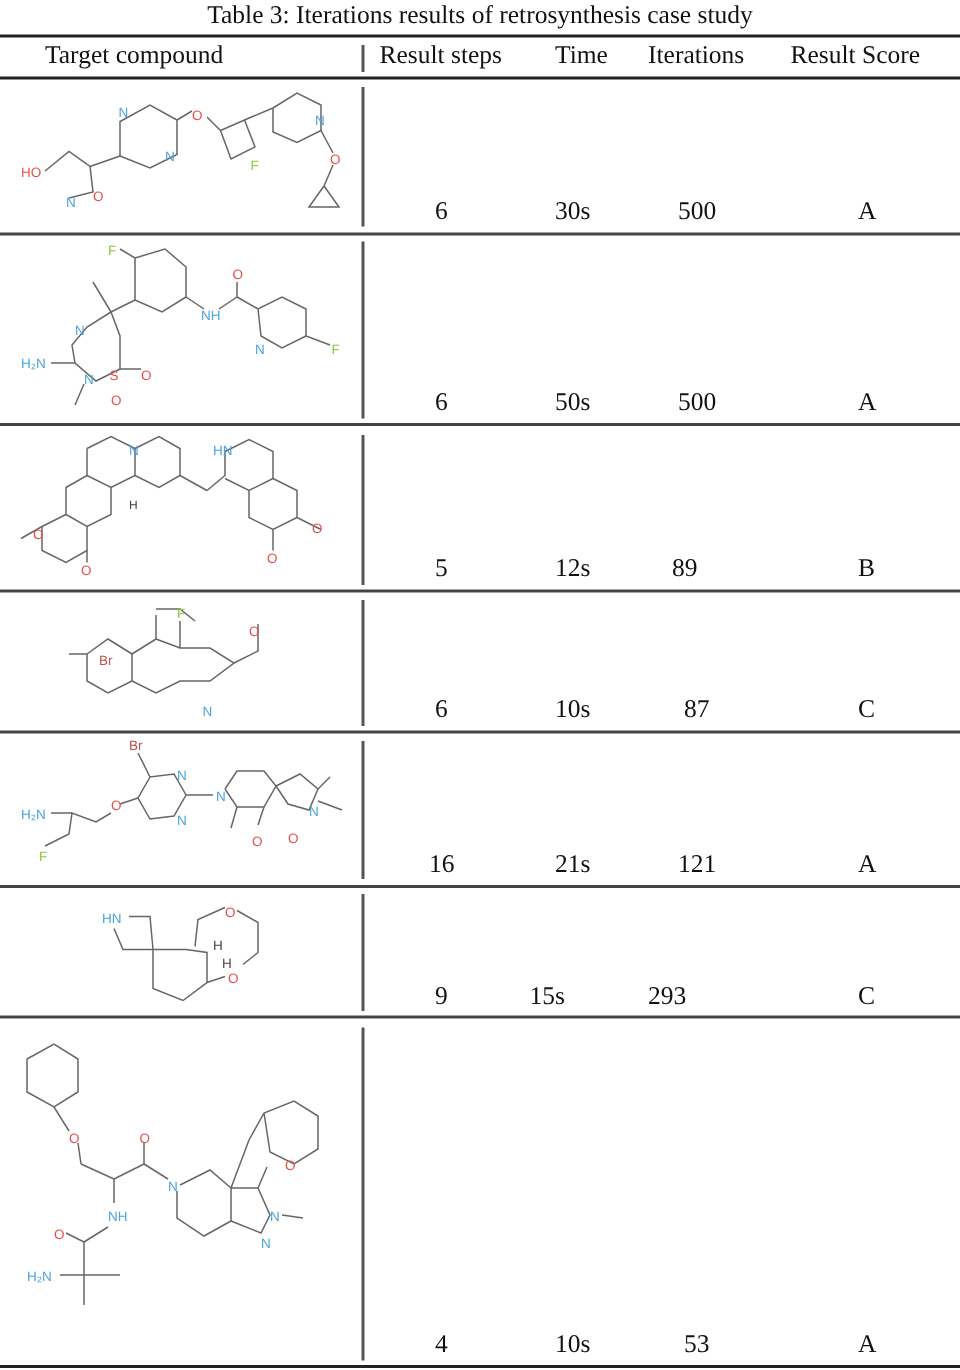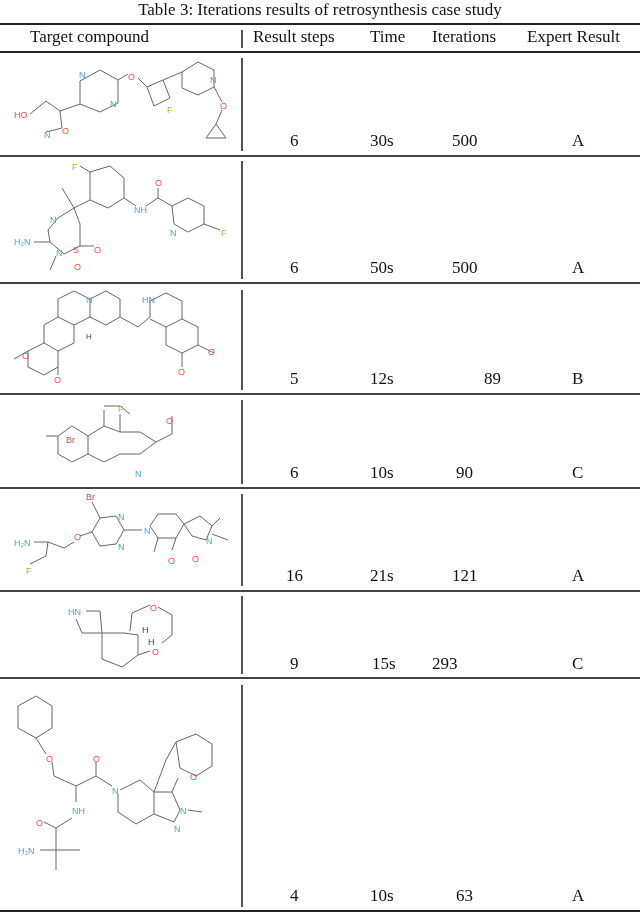--- a/index.html
+++ b/index.html
@@ -18,21 +18,21 @@
 </head>
 <body>
 
 <div class="caption">Table 3: Iterations results of retrosynthesis case study</div>
 
 <div class="rule thick" style="top:23px"></div>
 <div class="hdr" style="left:30px">Target compound</div>
 <div class="hdr" style="left:253px">Result steps</div>
 <div class="hdr" style="left:370px">Time</div>
 <div class="hdr" style="left:432px">Iterations</div>
-<div class="hdr" style="left:527px">Expert Result</div>
+<div class="hdr" style="left:527px">Result Score</div>
 <div class="vsep" style="top:30px;height:18px"></div>
 <div class="rule thick" style="top:51px;height:1.5px"></div>
 
 <div class="rule thin" style="top:155px"></div>
 <div class="rule thin" style="top:282px"></div>
 <div class="rule thin" style="top:393px"></div>
 <div class="rule thin" style="top:487px"></div>
 <div class="rule thin" style="top:590px"></div>
 <div class="rule thin" style="top:677px"></div>
 <div class="rule thick" style="top:910px"></div>
@@ -135,21 +135,21 @@
       <text x="86" y="54" font-size="8" fill="#444">H</text>
       <text x="142" y="18" font-size="9" fill="#4aa3df">HN</text>
       <text x="22" y="74" font-size="9" fill="#e8504f">O</text>
       <text x="54" y="98" font-size="9" fill="#e8504f">O</text>
       <text x="208" y="70" font-size="9" fill="#e8504f">O</text>
       <text x="178" y="90" font-size="9" fill="#e8504f">O</text>
     </svg>
   </div>
   <div class="cell" style="left:290px;top:369px">5</div>
   <div class="cell" style="left:370px;top:369px">12s</div>
-  <div class="cell" style="left:484px;top:369px">89</div>
+  <div class="cell" style="left:448px;top:369px">89</div>
   <div class="cell" style="left:572px;top:369px">B</div>
 </div>
 
 <div>
   <div class="mol" style="top:396px;height:90px">
     <svg width="240" height="90" viewBox="0 0 240 90">
       <g stroke="#666" stroke-width="1" fill="none">
         <polyline points="104,10 120,10 130,18 "></polyline>
         <polyline points="172,20 172,38 156,46"></polyline>
         <polyline points="104,14 104,30 88,40 88,58 104,66 120,58 140,58 156,46 140,36 120,36 104,30"></polyline>
@@ -159,21 +159,21 @@
         <line x1="120" y1="36" x2="120" y2="18"></line>
       </g>
       <text x="118" y="16" font-size="9" fill="#8cc63f">F</text>
       <text x="166" y="28" font-size="9" fill="#e8504f">O</text>
       <text x="66" y="47" font-size="9" fill="#c0504d">Br</text>
       <text x="135" y="81" font-size="9" fill="#4aa3df">N</text>
     </svg>
   </div>
   <div class="cell" style="left:290px;top:463px">6</div>
   <div class="cell" style="left:370px;top:463px">10s</div>
-  <div class="cell" style="left:456px;top:463px">90</div>
+  <div class="cell" style="left:456px;top:463px">87</div>
   <div class="cell" style="left:572px;top:463px">C</div>
 </div>
 
 <div>
   <div class="mol" style="top:490px;height:100px">
     <svg width="240" height="100" viewBox="0 0 240 100">
       <g stroke="#666" stroke-width="1" fill="none">
         <polyline points="92,12 100,28 116,26 124,40 116,54 100,56 92,42 100,28"></polyline>
         <line x1="92" y1="42" x2="80" y2="46"></line>
         <polyline points="74,52 64,58 48,52 46,66 30,74"></polyline>
@@ -215,21 +215,21 @@
         <line x1="138" y1="62" x2="150" y2="58"></line>
       </g>
       <text x="68" y="22" font-size="9" fill="#4aa3df">HN</text>
       <text x="150" y="18" font-size="9" fill="#e8504f">O</text>
       <text x="142" y="40" font-size="9" fill="#444">H</text>
       <text x="148" y="52" font-size="9" fill="#444">H</text>
       <text x="152" y="62" font-size="9" fill="#e8504f">O</text>
     </svg>
   </div>
   <div class="cell" style="left:290px;top:654px">9</div>
-  <div class="cell" style="left:372px;top:654px">15s</div>
+  <div class="cell" style="left:353px;top:654px">15s</div>
   <div class="cell" style="left:432px;top:654px">293</div>
   <div class="cell" style="left:572px;top:654px">C</div>
 </div>
 
 <div>
   <div class="mol" style="top:682px;height:226px">
     <svg width="240" height="226" viewBox="0 0 240 226">
       <g stroke="#666" stroke-width="1" fill="none">
         <polyline points="18,24 36,14 52,24 52,46 36,56 18,46 18,24"></polyline>
         <line x1="36" y1="56" x2="46" y2="72"></line>
@@ -258,15 +258,15 @@
       <text x="36" y="144" font-size="9" fill="#e8504f">O</text>
       <text x="72" y="132" font-size="9" fill="#4aa3df">NH</text>
       <text x="190" y="98" font-size="9" fill="#e8504f">O</text>
       <text x="18" y="172" font-size="9" fill="#4aa3df">H₂N</text>
       <text x="180" y="132" font-size="9" fill="#4aa3df">N</text>
       <text x="174" y="150" font-size="9" fill="#4aa3df">N</text>
     </svg>
   </div>
   <div class="cell" style="left:290px;top:886px">4</div>
   <div class="cell" style="left:370px;top:886px">10s</div>
-  <div class="cell" style="left:456px;top:886px">63</div>
+  <div class="cell" style="left:456px;top:886px">53</div>
   <div class="cell" style="left:572px;top:886px">A</div>
 </div>
 
 </body></html>

